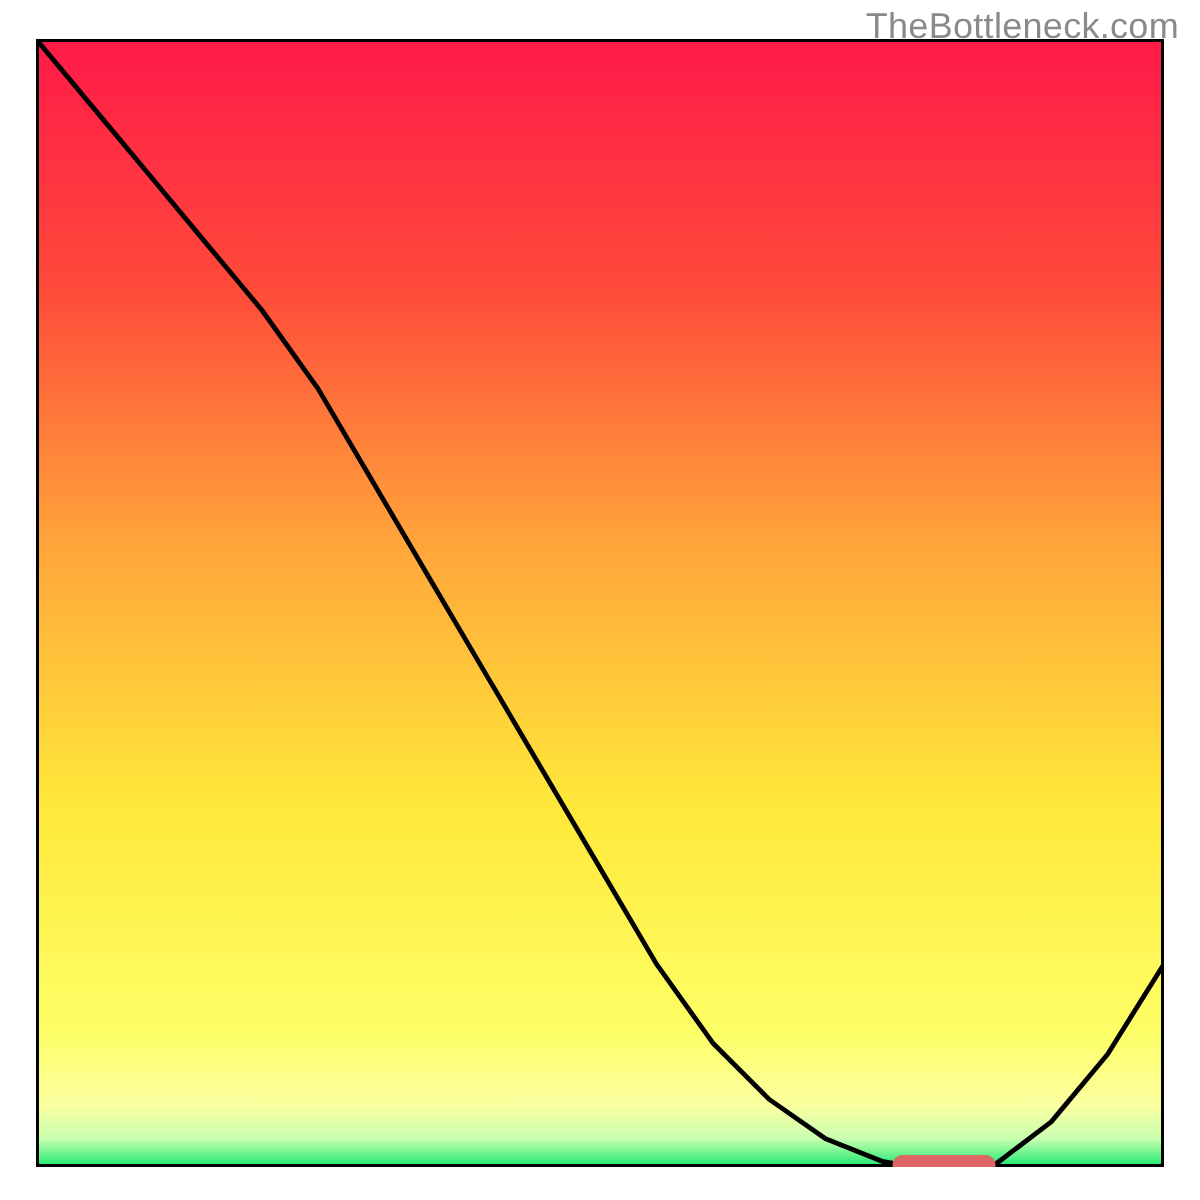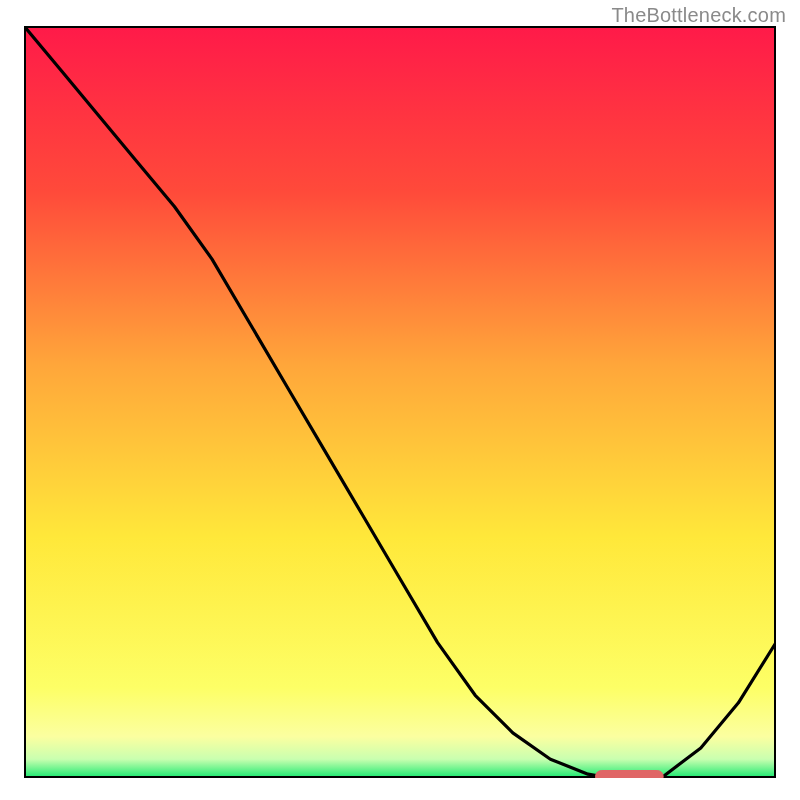--- a/index.html
+++ b/index.html
@@ -13,21 +13,21 @@
   }
   .wrap {
     position: relative;
     width: 800px;
     height: 800px;
   }
   .watermark {
     position: absolute;
     top: 4px;
     right: 14px;
-    font-size: 20px;
+    font-size: 24px;
     color: #8a8a8a;
     font-weight: 500;
     letter-spacing: 0.2px;
   }
   svg.chart {
     position: absolute;
     left: 24px;
     top: 26px;
     width: 752px;
     height: 752px;

